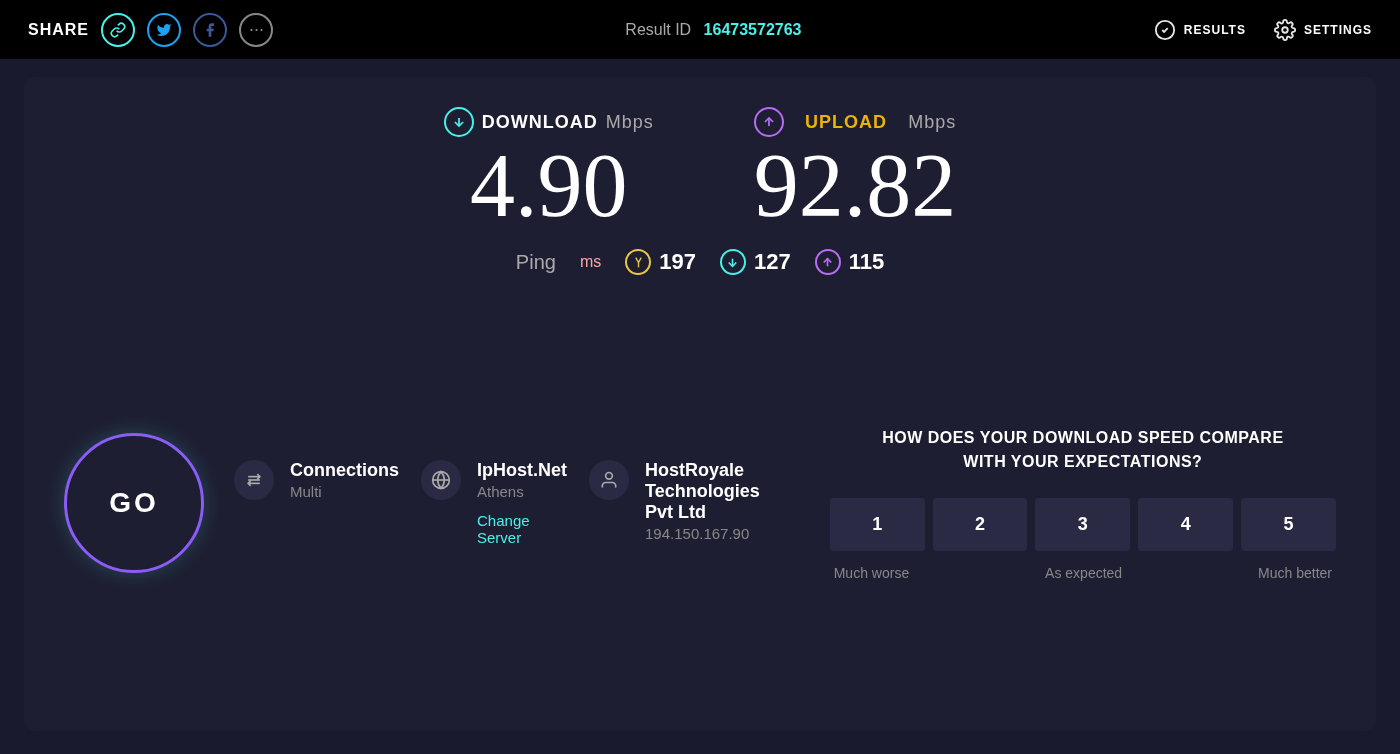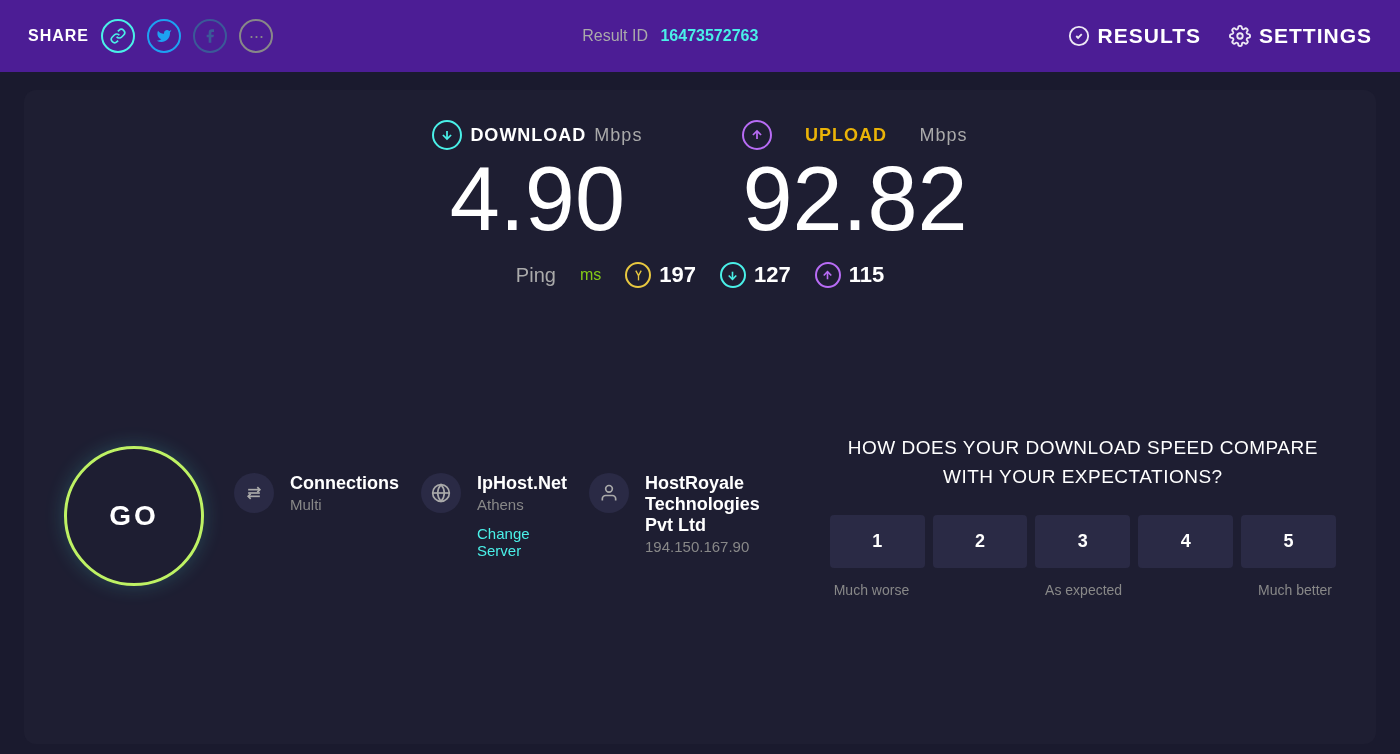--- a/index.html
+++ b/index.html
@@ -11,22 +11,22 @@
       color: #fff;
       overflow: hidden;
     }
 
     
     .topbar {
       display: flex;
       align-items: center;
       justify-content: space-between;
       padding: 12px 28px;
-      background: #4c1d95;
-      height: 72px;
+      background: #000000;
+      height: 59px;
     }
     .topbar-left {
       display: flex;
       align-items: center;
       gap: 12px;
     }
     .share-label {
       font-weight: 700;
       font-size: 16px;
       letter-spacing: 1px;
@@ -59,21 +59,21 @@
     .topbar-right {
       display: flex;
       align-items: center;
       gap: 28px;
     }
     .topbar-btn {
       display: flex;
       align-items: center;
       gap: 8px;
       font-weight: 700;
-      font-size: 21px;
+      font-size: 12px;
       letter-spacing: 1px;
       color: #fff;
       cursor: pointer;
     }
     .topbar-btn svg { opacity: 0.9; }
 
     
     .main {
       background: #1e1e32;
       margin: 18px 24px;
@@ -106,20 +106,21 @@
     }
     .speed-label .unit {
       font-weight: 400;
       color: #aaa;
     }
     .speed-value {
       font-size: 90px;
       font-weight: 300;
       line-height: 1;
       color: #fff;
+      font-family: Liberation Serif, serif;
     }
     .dl-icon {
       width: 30px;
       height: 30px;
       border-radius: 50%;
       border: 2px solid #4af0e8;
       display: flex;
       align-items: center;
       justify-content: center;
       color: #4af0e8;
@@ -138,21 +139,21 @@
     
     .ping-section {
       display: flex;
       align-items: center;
       justify-content: center;
       gap: 24px;
       font-size: 20px;
       margin-bottom: 30px;
     }
     .ping-label { color: #aaa; }
-    .ping-unit { color: #84cc16; font-size: 16px; text-align: right; }
+    .ping-unit { color: #fca5a5; font-size: 16px; text-align: right; }
     .ping-val { font-size: 22px; font-weight: 600; }
     .ping-item {
       display: flex;
       align-items: center;
       gap: 8px;
     }
     .ping-icon-jitter {
       width: 26px; height: 26px; border-radius: 50%;
       border: 2px solid #e8c840;
       display: flex; align-items: center; justify-content: center;
@@ -182,21 +183,21 @@
     .left-panel {
       display: flex;
       align-items: center;
       gap: 30px;
       flex: 1;
     }
     .go-button {
       width: 140px;
       height: 140px;
       border-radius: 50%;
-      border: 3px solid #bef264;
+      border: 3px solid #8b5cf6;
       background: transparent;
       color: #fff;
       font-size: 28px;
       font-weight: 700;
       letter-spacing: 3px;
       cursor: pointer;
       display: flex;
       align-items: center;
       justify-content: center;
       flex-shrink: 0;
@@ -244,22 +245,22 @@
 
     
     .right-panel {
       flex: 1.2;
       display: flex;
       flex-direction: column;
       justify-content: center;
       padding-left: 30px;
     }
     .rating-question {
-      font-size: 19px;
-      font-weight: 400;
+      font-size: 16px;
+      font-weight: 700;
       text-align: center;
       color: #fff;
       letter-spacing: 0.5px;
       margin-bottom: 24px;
       line-height: 1.5;
     }
     .rating-numbers {
       display: flex;
       gap: 8px;
       margin-bottom: 14px;

